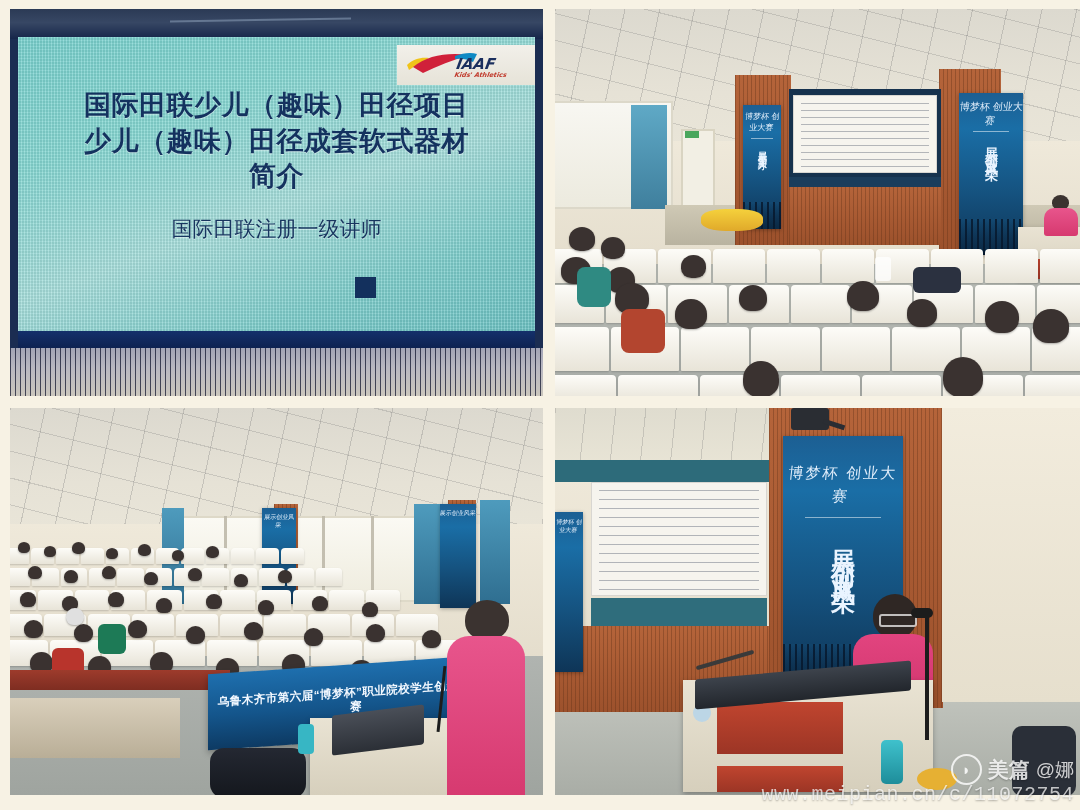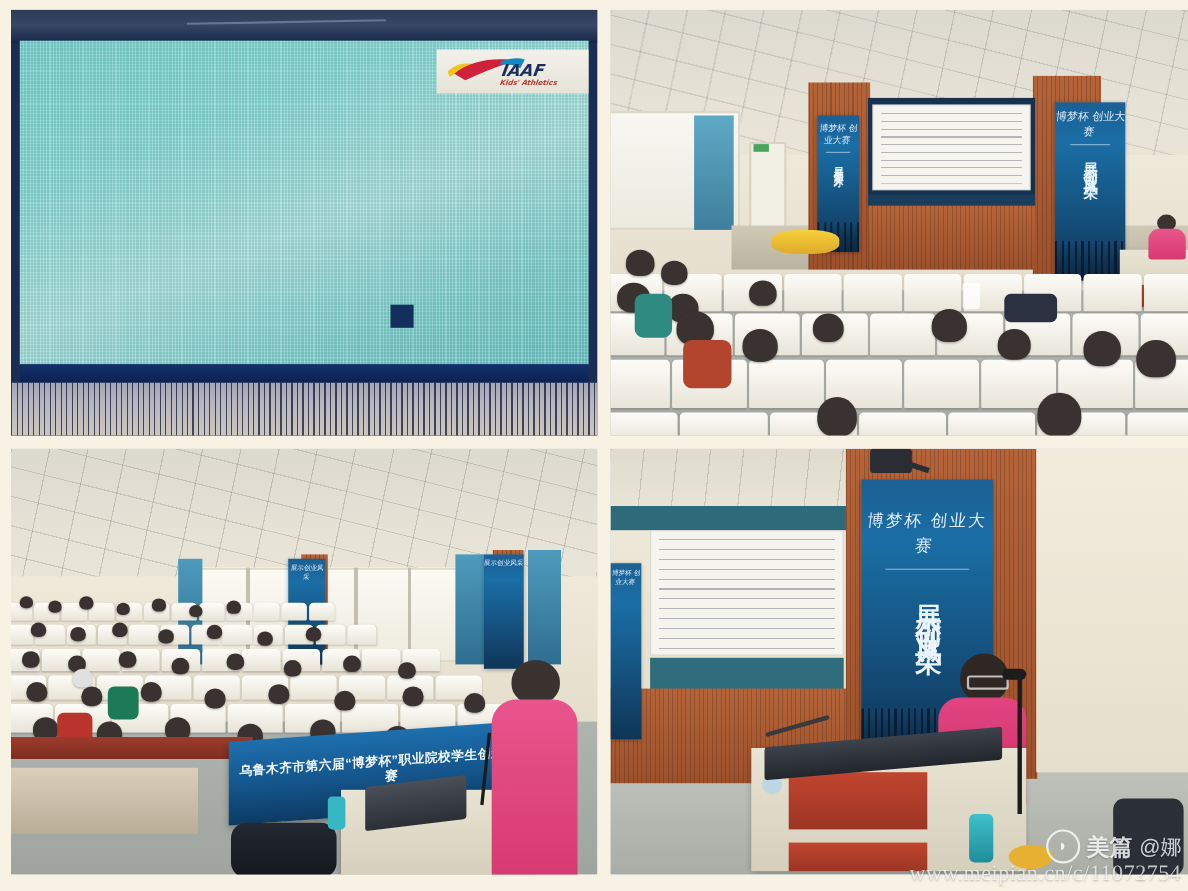--- a/index.html
+++ b/index.html
@@ -175,21 +175,21 @@
     text-shadow:0 1px 2px rgba(0,0,0,.28);
   }
   .wm-user{
     font-size:19px;color:rgba(255,255,255,.78);
     text-shadow:0 1px 2px rgba(0,0,0,.28);
   }
   .wm-url{
     margin-top:-2px;font-size:20px;letter-spacing:.5px;
     color:rgba(255,255,255,.72);
     text-shadow:0 1px 2px rgba(0,0,0,.3);
-    font-family:Liberation Serif, serif;
+    font-family:Liberation Mono, monospace;
   }
 </style>
 </head>
 <body>
 
 <div class="collage">
 
   <div class="photo p1">
     <div class="ceil"></div>
     <div class="screen"></div>
@@ -200,20 +200,26 @@
       <svg width="126" height="30" viewBox="0 0 126 30" aria-hidden="true">
         <path d="M4 15 C10 9,18 7,26 8 C18 12,12 16,6 20 Z" fill="#f0c419"></path>
         <path d="M10 17 C24 5,46 2,66 5 C50 10,34 16,20 23 Z" fill="#d0213a"></path>
         <path d="M52 6 C60 3,68 2,74 4 L70 12 C64 9,58 8,52 9 Z" fill="#0f8ac4"></path>
         <text x="56" y="19" font-family="DejaVu Sans, sans-serif" font-size="15" font-style="italic" font-weight="bold" fill="#1b2f5e" transform="skewX(-10)">IAAF</text>
         <text x="56" y="27" font-family="DejaVu Sans, sans-serif" font-size="6.5" font-style="italic" font-weight="bold" fill="#c0392b" transform="skewX(-10)">Kids' Athletics</text>
       </svg>
     </div>
 
     <div class="slide-text">
+      <div class="t-main">
+        <div>国际田联少儿（趣味）田径项目</div>
+        <div>少儿（趣味）田径成套软式器材</div>
+        <div>简介</div>
+      </div>
+      <div class="t-sub1">国际田联注册一级讲师</div>
     </div>
     <div class="cursor-block"></div>
   </div>
 
   <div class="photo p2">
     <div class="hall">
       <div class="ceiling"></div>
       <div class="wall"></div>
       <div class="floorc"></div>
 

